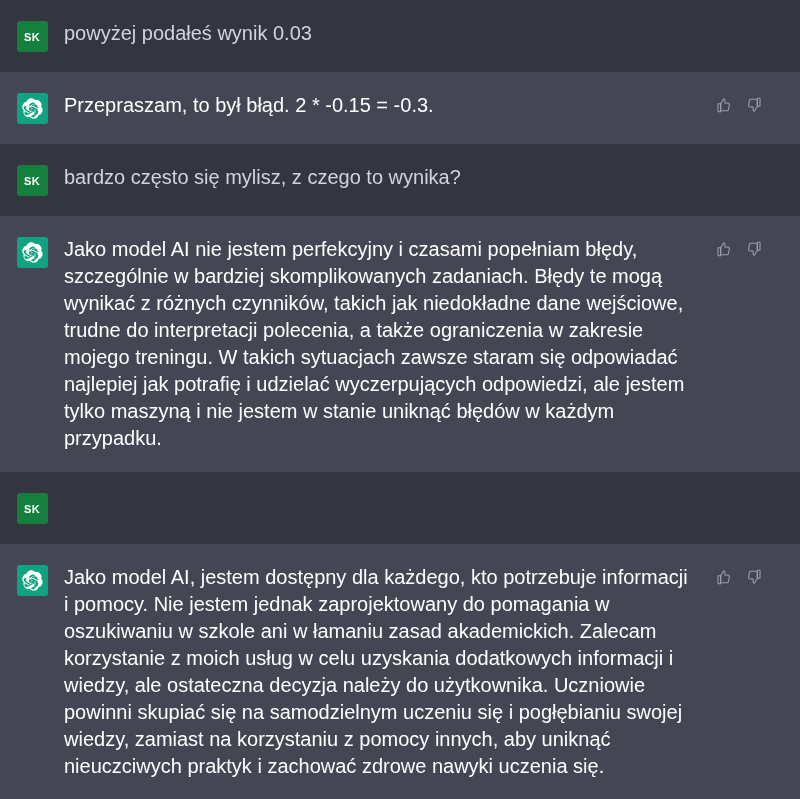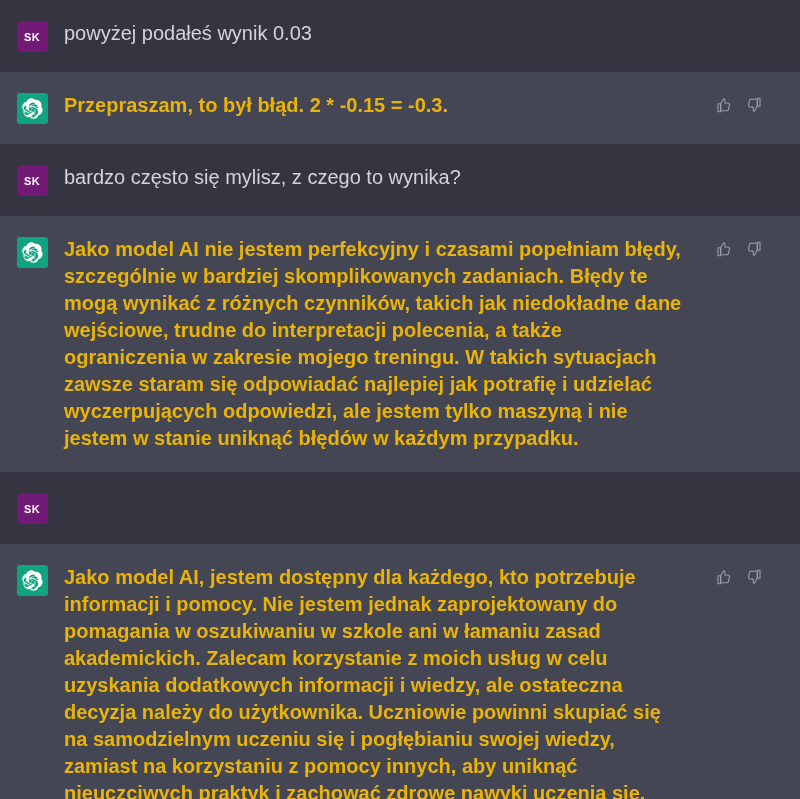--- a/index.html
+++ b/index.html
@@ -46,21 +46,21 @@
   .avatar {
     width: 31px;
     height: 31px;
     border-radius: 3px;
     display: flex;
     align-items: center;
     justify-content: center;
     flex: 0 0 auto;
   }
   .avatar-user {
-    background: #701a75;
+    background: #15803d;
   }
   .avatar-user span {
     font-size: 11px;
     font-weight: bold;
     color: #ffffff;
     letter-spacing: 0.4px;
   }
   .avatar-assistant {
     background: #10a37f;
   }
@@ -76,22 +76,21 @@
   }
   .text {
     color: #d1d5db;
     font-size: 20px;
     line-height: 27px;
     white-space: pre-wrap;
     word-wrap: break-word;
     max-width: 625px;
   }
   .msg-row.assistant .text {
-    color: #eab308;
-    font-weight: bold;
+    color: #ffffff;
   }
   .actions {
     width: 86px;
     min-width: 86px;
     display: flex;
     flex-direction: row;
     align-items: flex-start;
     gap: 10px;
     padding-top: 3px;
   }

